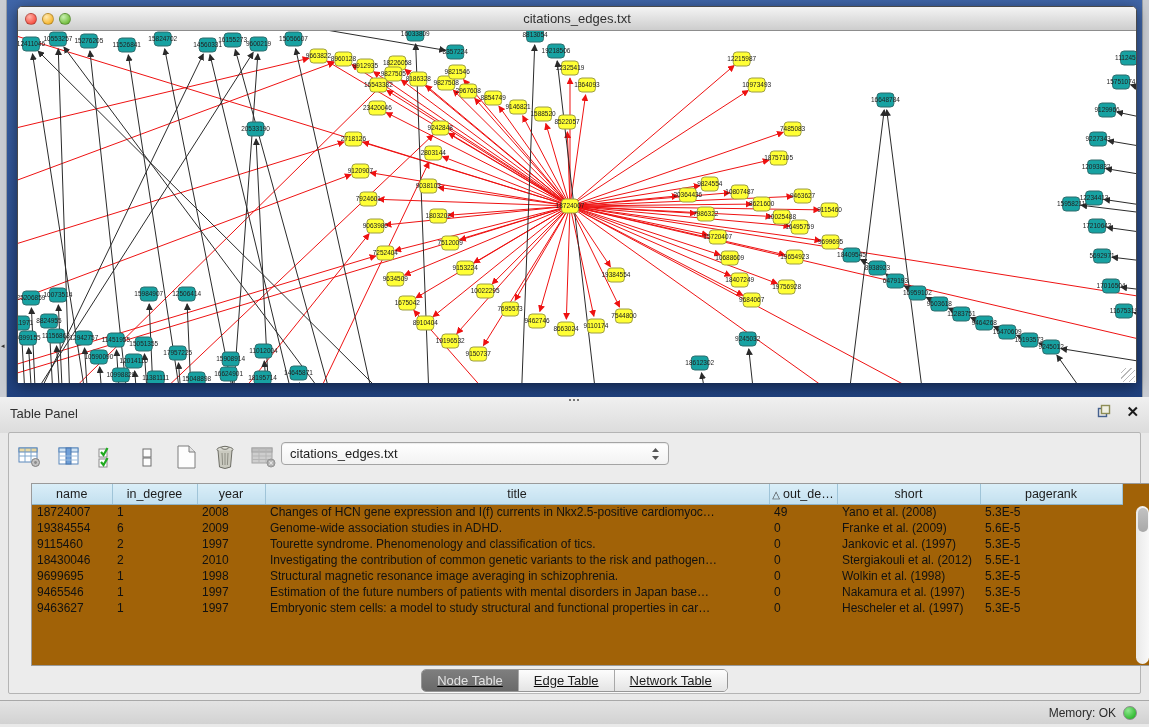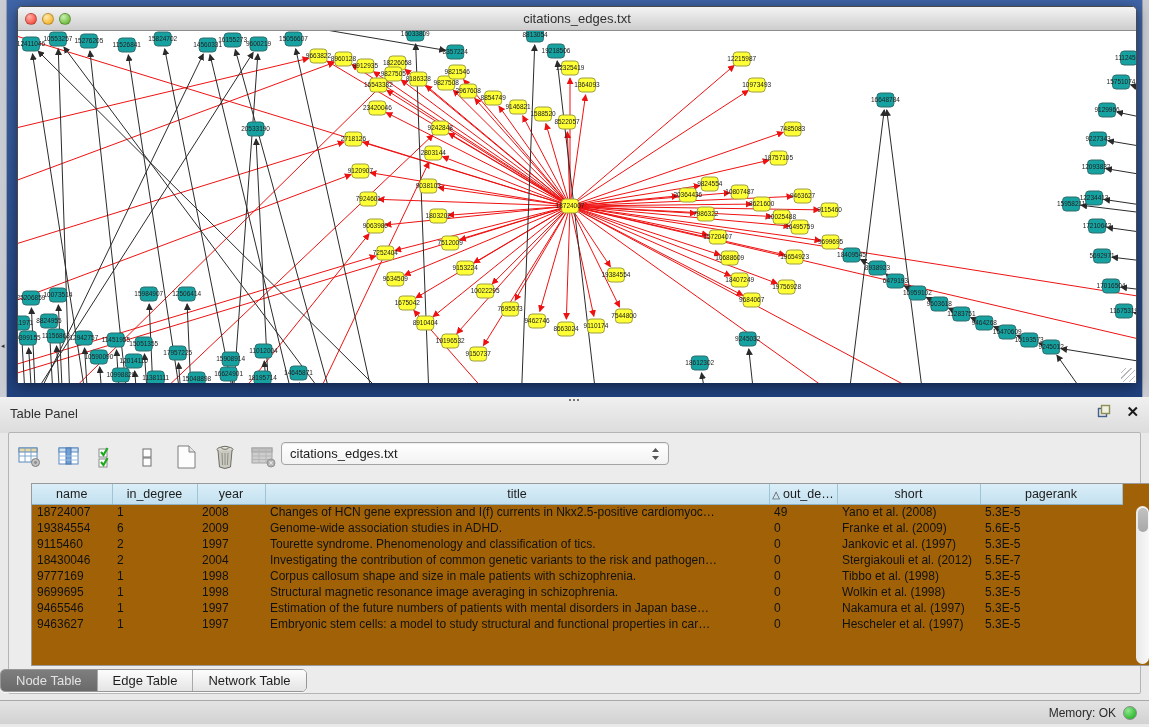--- a/index.html
+++ b/index.html
@@ -56,21 +56,21 @@
     background:linear-gradient(to bottom,#daeef8,#c3e0ef);
     border-right:1px solid #9fc4d8;border-bottom:1px solid #8fb3c7;color:#1c1c1c;
     overflow:hidden;white-space:nowrap;cursor:pointer;}
   table.node-table td{height:16px;padding:0 0 0 5px;white-space:nowrap;overflow:hidden;
     border:none;cursor:default;}
   .sort-tri{font-size:10px;color:#3a3a3a;margin-right:3px;}
   .vscroll{position:absolute;right:2px;top:22px;width:13px;height:158px;
     background:linear-gradient(to right,#e9e9e9,#f8f8f8);border-radius:7px;cursor:pointer;}
   .vthumb{position:absolute;left:1.5px;top:2px;width:10px;height:24px;border-radius:5px;
     background:linear-gradient(to bottom,#c2c2c2,#a8a8a8);cursor:grab;}
-  .tabs-bar{position:absolute;left:0;top:272px;width:100%;display:flex;justify-content:flex-start;}
+  .tabs-bar{position:absolute;left:0;top:272px;width:100%;display:flex;justify-content:center;text-decoration:underline;}
   .segmented{display:flex;border:1px solid #969696;border-radius:5px;overflow:hidden;
     box-shadow:0 1px 1px rgba(255,255,255,.8);}
   .segment{padding:3px 15px;font-size:13px;color:#1e1e1e;cursor:pointer;
     background:linear-gradient(to bottom,#fdfdfd,#e4e4e4);border-right:1px solid #a8a8a8;}
   .segment:last-child{border-right:none;}
   .segment.selected{background:linear-gradient(to bottom,#7e7e7e,#6a6a6a);color:#e3e3e3;}
   .status-bar{position:absolute;left:0;top:303px;width:100%;height:24px;
     background:linear-gradient(to bottom,#e3e3e3,#d2d2d2);border-top:1px solid #a8a8a8;
     display:flex;align-items:center;justify-content:flex-end;padding-right:12px;gap:7px;}
   .status-bar span{font-size:12px;color:#2a2a2a;}
@@ -630,34 +630,25 @@
                 <td>2</td>
                 <td>1997</td>
                 <td>Tourette syndrome. Phenomenology and classification of tics.</td>
                 <td>0</td>
                 <td>Jankovic et al. (1997)</td>
                 <td>5.3E-5</td>
               </tr>
               <tr>
                 <td>18430046</td>
                 <td>2</td>
-                <td>2004</td>
+                <td>2010</td>
                 <td>Investigating the contribution of common genetic variants to the risk and pathogen…</td>
                 <td>0</td>
                 <td>Stergiakouli et al. (2012)</td>
-                <td>5.5E-7</td>
-              </tr>
-              <tr>
-                <td>9777169</td>
-                <td>1</td>
-                <td>1998</td>
-                <td>Corpus callosum shape and size in male patients with schizophrenia.</td>
-                <td>0</td>
-                <td>Tibbo et al. (1998)</td>
-                <td>5.3E-5</td>
+                <td>5.5E-1</td>
               </tr>
               <tr>
                 <td>9699695</td>
                 <td>1</td>
                 <td>1998</td>
                 <td>Structural magnetic resonance image averaging in schizophrenia.</td>
                 <td>0</td>
                 <td>Wolkin et al. (1998)</td>
                 <td>5.3E-5</td>
               </tr>

